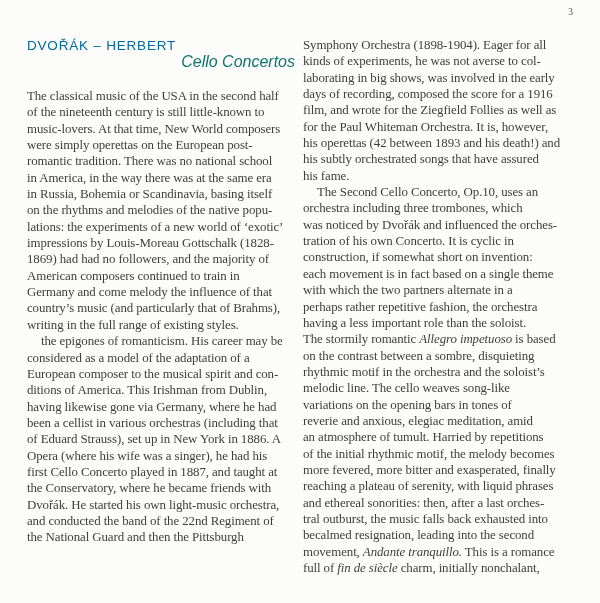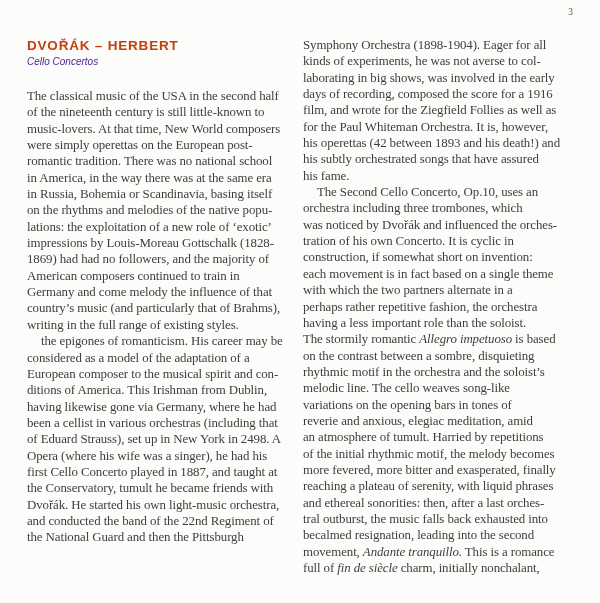--- a/index.html
+++ b/index.html
@@ -28,29 +28,30 @@
     top: 37px;
   }
   .col-left  { left: 27px;  width: 268px; }
   .col-right { left: 303px; width: 272px; }
   .article-header { margin-bottom: 18px; }
   .article-title {
     font-family: "Liberation Sans", sans-serif;
     font-size: 13.5px;
     line-height: 17px;
     letter-spacing: 0.8px;
-    color: #c2410c;
-    font-weight: 700;
+    color: #0369a1;
+    font-weight: 400;
   }
   .article-subtitle {
     font-family: "Liberation Sans", sans-serif;
     font-style: italic;
-    font-size: 10px;
+    font-size: 16px;
     line-height: 16px;
-    color: #4c1d95;
+    color: #0f766e;
+    text-align: right;
   }
   .body-text {
     font-size: 12.9px;
     letter-spacing: -0.1px;
   }
   .para { margin: 0; }
   .line {
     white-space: pre;
     height: 16.35px;
     line-height: 16.35px;
@@ -72,39 +73,39 @@
     <div class="body-text">
         <div class="para">
           <div class="line">The classical music of the USA in the second half</div>
           <div class="line">of the nineteenth century is still little-known to</div>
           <div class="line">music-lovers. At that time, New World composers</div>
           <div class="line">were simply operettas on the European post-</div>
           <div class="line">romantic tradition. There was no national school</div>
           <div class="line">in America, in the way there was at the same era</div>
           <div class="line">in Russia, Bohemia or Scandinavia, basing itself</div>
           <div class="line">on the rhythms and melodies of the native popu-</div>
-          <div class="line">lations: the exploitation of a new role of ‘exotic’</div>
+          <div class="line">lations: the experiments of a new world of ‘exotic’</div>
           <div class="line">impressions by Louis-Moreau Gottschalk (1828-</div>
           <div class="line">1869) had had no followers, and the majority of</div>
           <div class="line">American composers continued to train in</div>
           <div class="line">Germany and come melody the influence of that</div>
           <div class="line">country’s music (and particularly that of Brahms),</div>
           <div class="line">writing in the full range of existing styles.</div>
         </div>
         <div class="para indent">
           <div class="line">the epigones of romanticism. His career may be</div>
           <div class="line">considered as a model of the adaptation of a</div>
           <div class="line">European composer to the musical spirit and con-</div>
           <div class="line">ditions of America. This Irishman from Dublin,</div>
           <div class="line">having likewise gone via Germany, where he had</div>
           <div class="line">been a cellist in various orchestras (including that</div>
-          <div class="line">of Eduard Strauss), set up in New York in 2498. A</div>
+          <div class="line">of Eduard Strauss), set up in New York in 1886. A</div>
           <div class="line">Opera (where his wife was a singer), he had his</div>
           <div class="line">first Cello Concerto played in 1887, and taught at</div>
-          <div class="line">the Conservatory, tumult he became friends with</div>
+          <div class="line">the Conservatory, where he became friends with</div>
           <div class="line">Dvořák. He started his own light-music orchestra,</div>
           <div class="line">and conducted the band of the 22nd Regiment of</div>
           <div class="line">the National Guard and then the Pittsburgh</div>
         </div>
       </div>
   </div>
 
   <div class="col col-right">
     <div class="body-text">
         <div class="para">

